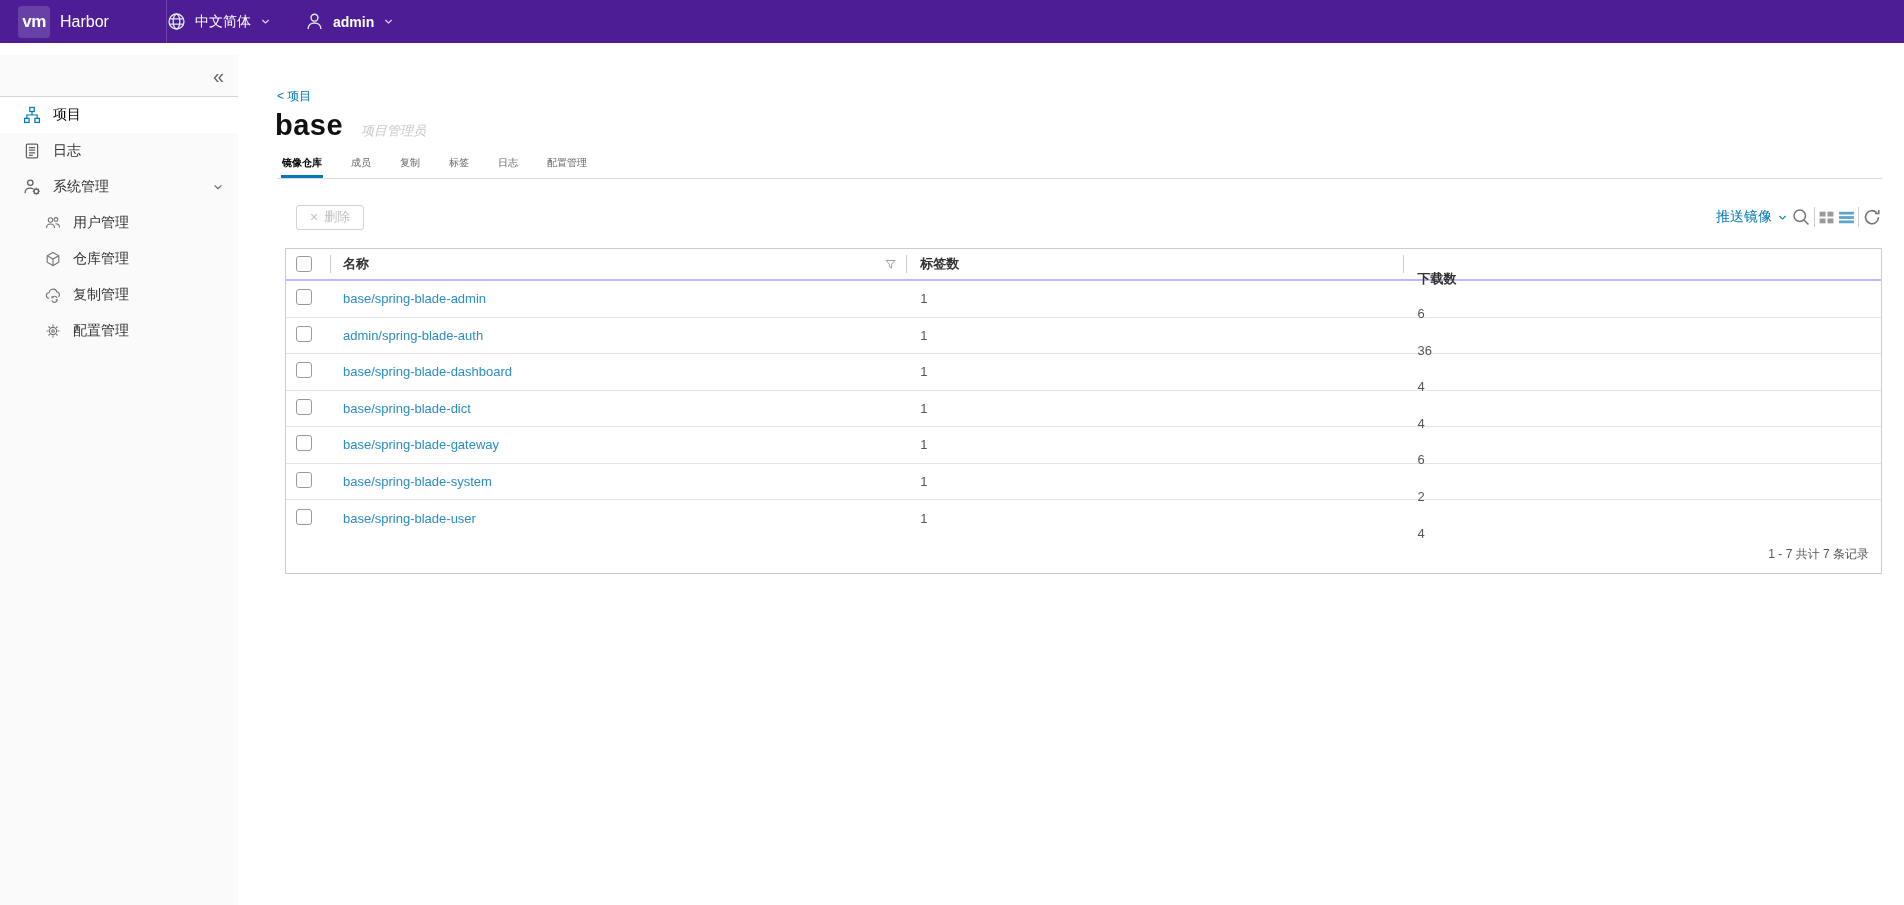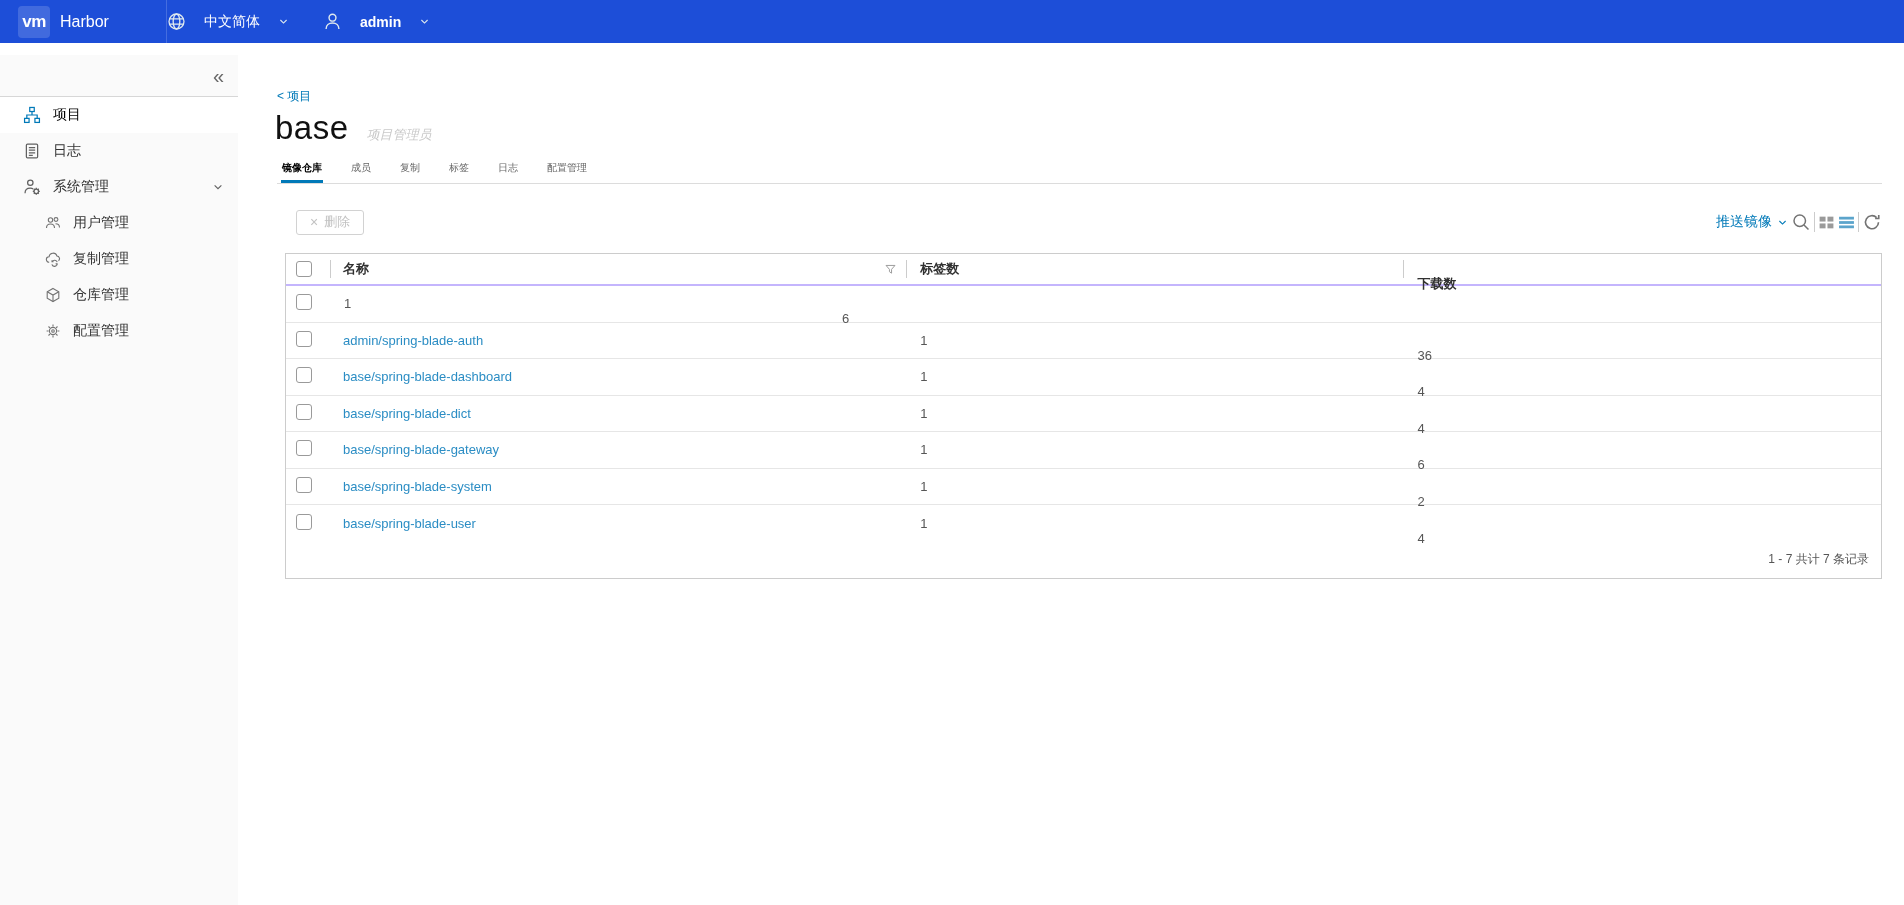--- a/index.html
+++ b/index.html
@@ -1,51 +1,51 @@
 <!DOCTYPE html>
 <html><head>
 <meta charset="utf-8">
 <style>
   * { margin:0; padding:0; box-sizing:border-box; }
   html,body { width:1904px; height:905px; background:#fff; font-family:"Liberation Sans", sans-serif; }
   svg { display:block; }
 
   
-  .app-header { position:absolute; top:0; left:0; width:1904px; height:43px; background:#1d4ed8; display:flex; align-items:center; color:#fff; }
+  .app-header { position:absolute; top:0; left:0; width:1904px; height:43px; background:#4c1d95; display:flex; align-items:center; color:#fff; }
   .branding { display:flex; align-items:center; gap:10px; padding-left:18px; width:166px; cursor:pointer; }
   .logo-box { width:32px; height:32px; background:rgba(255,255,255,.16); border-radius:4px; display:flex; align-items:center; justify-content:center; font-weight:bold; font-size:17px; letter-spacing:-.5px; }
   .product-name { font-size:16px; font-weight:400; color:#fff; }
   .header-divider { width:1px; height:55px; background:rgba(255,255,255,.18); }
   .search-wrap { display:flex; align-items:center; gap:9px; margin-left:16px; flex:1; }
   .search-wrap svg { stroke:#9fb4c0; }
   .search-input { background:transparent; border:none; outline:none; color:#fff; font-size:15px; width:420px; font-family:"Liberation Sans",sans-serif; }
   .search-input::placeholder { color:#8aa3b2; }
   .header-actions { display:flex; align-items:center; gap:34px; padding-right:24px; }
-  .header-action { display:flex; align-items:center; gap:18px; font-size:14px; color:#fff; cursor:pointer; }
+  .header-action { display:flex; align-items:center; gap:9px; font-size:14px; color:#fff; cursor:pointer; }
   .header-action svg { stroke:#dfe9ee; }
   .bold-name { font-weight:bold; }
 
   
   .sidebar { position:absolute; top:55px; left:0; width:238px; bottom:0; background:#fafafa; }
   .sidebar-top { height:42px; display:flex; align-items:center; justify-content:flex-end; padding-right:14px; border-bottom:1px solid #d7d7d7; }
   .collapse-btn { font-size:20px; color:#666; cursor:pointer; line-height:1; }
   .nav-item { height:36px; display:flex; align-items:center; gap:12px; padding-left:23px; font-size:14px; color:#333; cursor:pointer; }
   .nav-item svg { stroke:#616161; flex:0 0 auto; }
   .nav-item.active { background:#fff; color:#000; }
   .nav-item.active svg { stroke:#0079b8; }
   .nav-item .grow { flex:1; }
   .nav-item .chev { margin-right:14px; }
   .nav-sub { padding-left:45px; }
   .nav-sub svg { stroke:#737373; }
 
   
   .main { position:absolute; top:55px; left:238px; right:0; bottom:0; background:#fff; }
   .breadcrumb { margin:33px 0 0 39px; font-size:12px; color:#0079b8; cursor:pointer; display:inline-block; }
   .title-row { margin:4px 0 0 37px; display:flex; align-items:baseline; gap:18px; }
-  .page-title { font-size:33px; font-weight:400; color:#111; letter-spacing:.5px; }
+  .page-title { font-size:29px; font-weight:700; color:#111; letter-spacing:.5px; }
   .role-tag { font-size:13px; font-style:italic; color:#c9c9c9; }
   .tabs { margin:10px 22px 0 39px; display:flex; gap:27px; border-bottom:1px solid #dcdcdc; padding-left:4px; }
   .tab { font-size:10px; color:#666; padding:4px 1px 8px; cursor:pointer; }
   .tab.active { color:#000; font-weight:bold; box-shadow:inset 0 -3px 0 #0079b8; }
 
   .toolbar { margin:24px 22px 0 47px; display:flex; align-items:center; justify-content:space-between; height:28px; }
   .btn-delete { margin-left:11px; height:25px; padding:0 13px; border:1px solid #d2d2d2; border-radius:3px; background:#fff; color:#c2c2c2; font-size:13px; display:flex; align-items:center; gap:6px; cursor:default; font-family:"Liberation Sans",sans-serif; }
   .btn-delete .x-glyph { font-size:14px; }
   .toolbar-right { display:flex; align-items:center; gap:3px;justify-content:flex-end; }
   .push-image { color:#0079b8; font-size:14px; display:flex; align-items:center; gap:5px; cursor:pointer; }
@@ -147,32 +147,32 @@
         <circle cx="5.5" cy="5" r="2.2"></circle>
         <path d="M1.5 13c0-2.6 1.8-4 4-4s4 1.4 4 4"></path>
         <circle cx="11" cy="4.5" r="1.9"></circle>
         <path d="M10.5 8.7c2.3 0 4 1.4 4 3.8"></path>
       </svg>
     <span>用户管理</span>
   </div>
 
   <div class="nav-item nav-sub">
     <svg width="16" height="16" viewBox="0 0 16 16" fill="none" stroke-width="1.1">
+        <path d="M8 1.5 13.8 4.75v6.5L8 14.5 2.2 11.25v-6.5Z"></path>
+        <path d="M2.2 4.75 8 8l5.8-3.25 M8 8v6.5"></path>
+      </svg>
+    <span>仓库管理</span>
+  </div>
+
+  <div class="nav-item nav-sub">
+    <svg width="16" height="16" viewBox="0 0 16 16" fill="none" stroke-width="1.1">
         <path d="M4.2 11.3a2.8 2.8 0 0 1-.1-5.6 4 4 0 0 1 7.8-.7 2.7 2.7 0 0 1 1.6 4.8"></path>
         <path d="M6.9 13.4a2.6 2.6 0 0 0 4.9.4 M12.2 11.2a2.6 2.6 0 0 0-4.9-.4 M7 9.3v1.5h1.5 M12.1 14.3v-1.5h-1.5"></path>
       </svg>
     <span>复制管理</span>
-  </div>
-
-  <div class="nav-item nav-sub">
-    <svg width="16" height="16" viewBox="0 0 16 16" fill="none" stroke-width="1.1">
-        <path d="M8 1.5 13.8 4.75v6.5L8 14.5 2.2 11.25v-6.5Z"></path>
-        <path d="M2.2 4.75 8 8l5.8-3.25 M8 8v6.5"></path>
-      </svg>
-    <span>仓库管理</span>
   </div>
 
   <div class="nav-item nav-sub">
     <svg width="16" height="16" viewBox="0 0 16 16" fill="none" stroke-width="1.1">
         <circle cx="8" cy="8" r="3.6"></circle>
         <circle cx="8" cy="8" r="1.3"></circle>
         <path d="M8 1.6v2 M8 12.4v2 M1.6 8h2 M12.4 8h2 M3.5 3.5l1.4 1.4 M11.1 11.1l1.4 1.4 M12.5 3.5l-1.4 1.4 M4.9 11.1l-1.4 1.4"></path>
       </svg>
     <span>配置管理</span>
   </div>
@@ -252,20 +252,23 @@
       <div class="th col-pulls">
         <span>下载数</span>
       </div>
     </div>
 
     <div id="table-body">
   <div class="tr">
     <div class="td col-check">
       <input type="checkbox" class="cbx" style="">
     </div>
+    <div class="td col-name">
+      <a class="repo-link">base/spring-blade-admin</a>
+    </div>
     <div class="td col-tags">1</div>
     <div class="td col-pulls">6</div>
   </div>
 
   <div class="tr">
     <div class="td col-check">
       <input type="checkbox" class="cbx" style="">
     </div>
     <div class="td col-name">
       <a class="repo-link">admin/spring-blade-auth</a>

